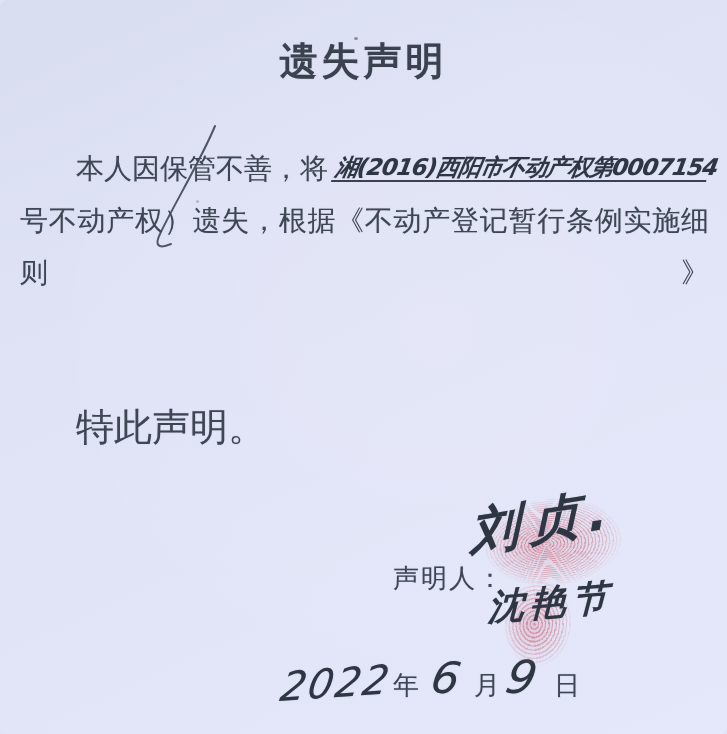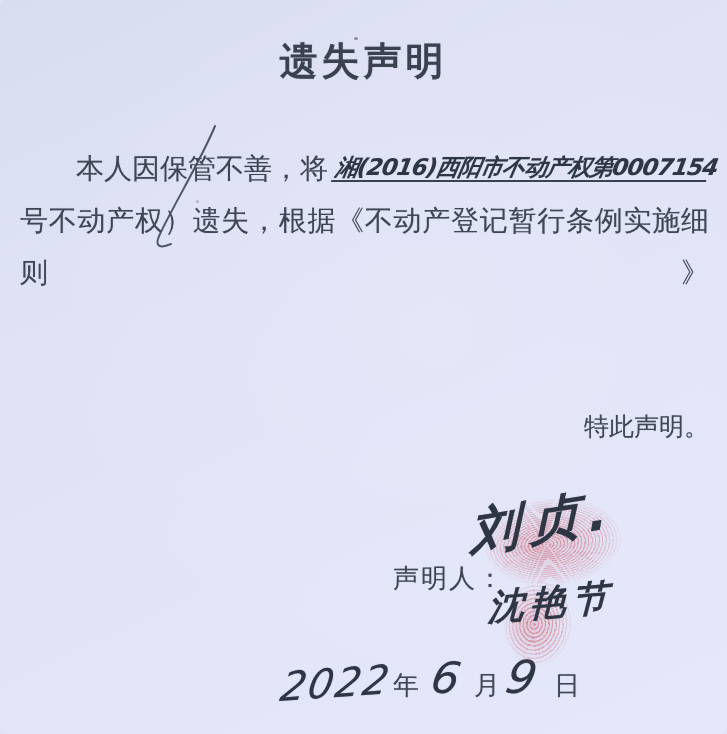--- a/index.html
+++ b/index.html
@@ -38,23 +38,22 @@
     font-family:"DejaVu Sans","Liberation Sans",sans-serif;
     font-style:italic;font-weight:600;font-size:23px;
     letter-spacing:-1px;color:#2e3644;
     border-bottom:2px solid #3a4250;
     transform:skewX(-10deg);transform-origin:bottom left;
     white-space:nowrap;overflow:visible;padding:0 2px 1px 2px;
     line-height:1;align-self:center;margin:0 3px;
   }
   .closing-block{
     position:absolute;left:20px;top:401px;width:689px;
-    font-size:25px;line-height:52px;color:#3e4654;
+    font-size:38px;line-height:52px;color:#3e4654;
     text-shadow:0 0 1px rgba(62,70,84,0.30);
-    text-align:right;
   }
   .closing-block .indent-text{text-indent:56px;}
   
   .sig-label{
     position:absolute;left:393px;top:561px;
     font-size:26px;letter-spacing:2px;color:#3e4654;
     text-shadow:0 0 1px rgba(62,70,84,0.30);
   }
   .hw{
     font-family:"DejaVu Sans","Liberation Sans",sans-serif;

